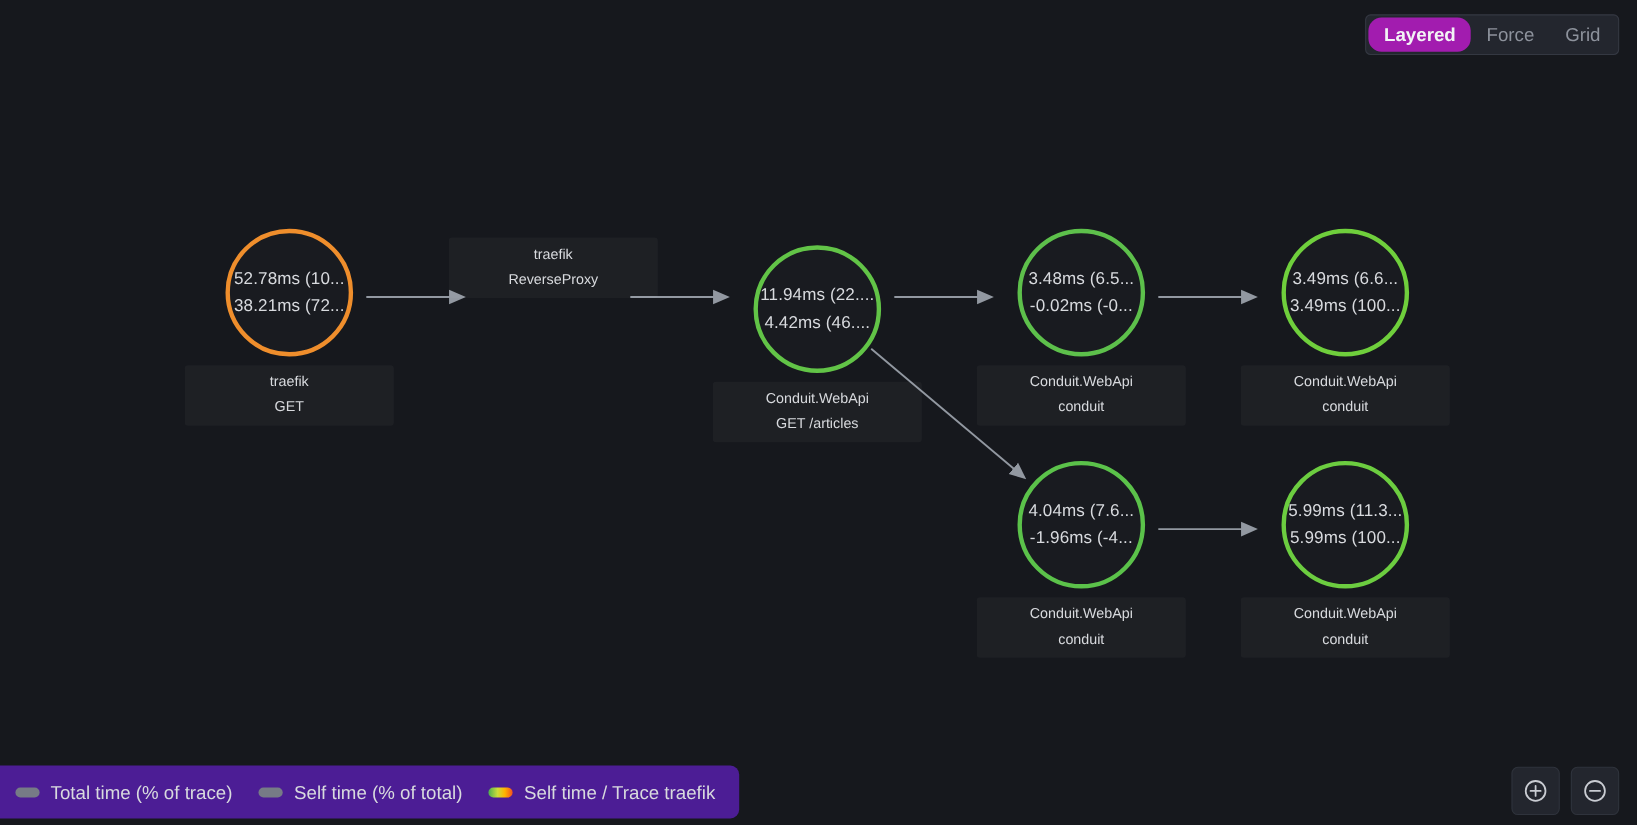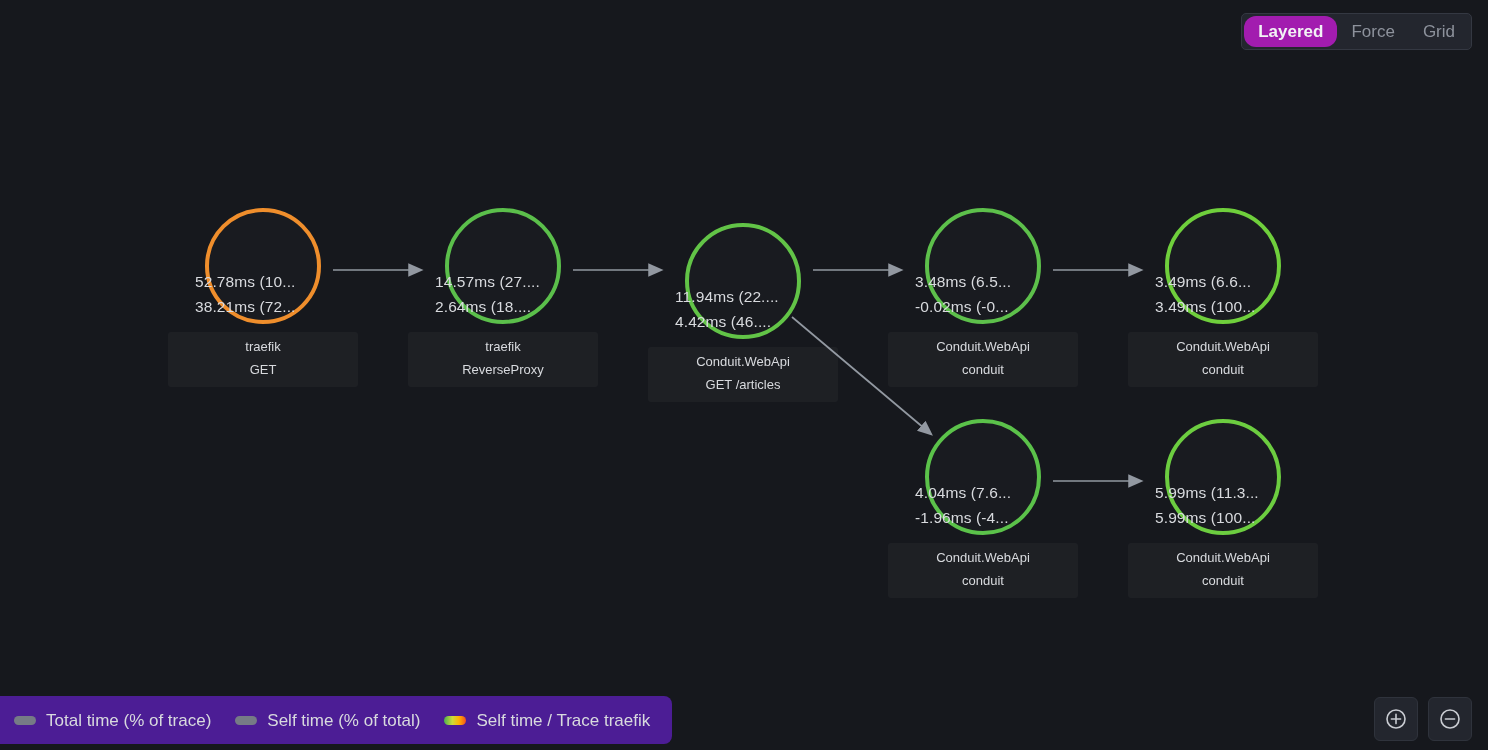--- a/index.html
+++ b/index.html
@@ -53,24 +53,23 @@
     justify-content: center;
     position: relative;
     z-index: 3;
   }
   .node-metrics {
     position: absolute;
     left: 50%;
     top: 50%;
     transform: translate(-50%, -50%);
     width: 136px;
-    text-align: left;
+    text-align: center;
     overflow: hidden;
     white-space: nowrap;
-    margin-top: 28px;
   }
   .node-metric {
     color: #d8dade;
     font-size: 15.5px;
     line-height: 25px;
     letter-spacing: 0.1px;
     overflow: hidden;
     text-overflow: clip;
     white-space: nowrap;
   }
@@ -207,26 +206,20 @@
         <div class="node-metric">38.21ms (72...</div>
       </div>
     </div>
     <div class="node-label">
       <div class="node-label-line">traefik</div>
       <div class="node-label-line">GET</div>
     </div>
   </div>
 
   <div class="node" style="left:503px; top:270px;">
-    <div class="node-circle" style="border-color: rgb(91, 191, 75);">
-      <div class="node-metrics">
-        <div class="node-metric">14.57ms (27....</div>
-        <div class="node-metric">2.64ms (18....</div>
-      </div>
-    </div>
     <div class="node-label">
       <div class="node-label-line">traefik</div>
       <div class="node-label-line">ReverseProxy</div>
     </div>
   </div>
 
   <div class="node" style="left:743px; top:285px;">
     <div class="node-circle" style="border-color: rgb(98, 196, 71);">
       <div class="node-metrics">
         <div class="node-metric">11.94ms (22....</div>

